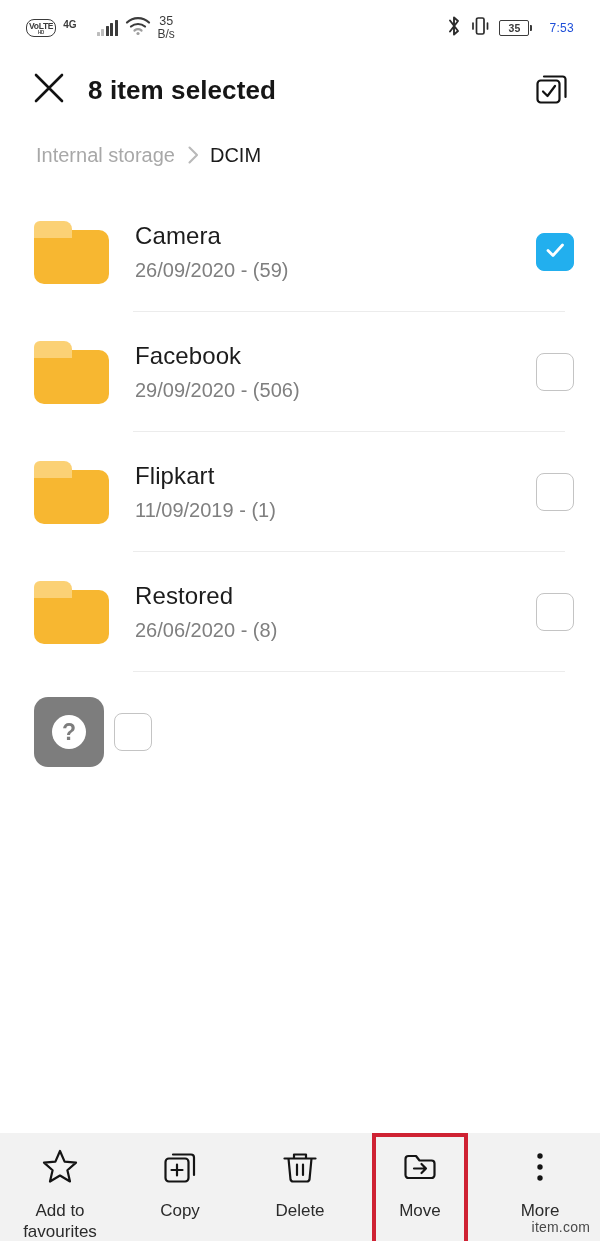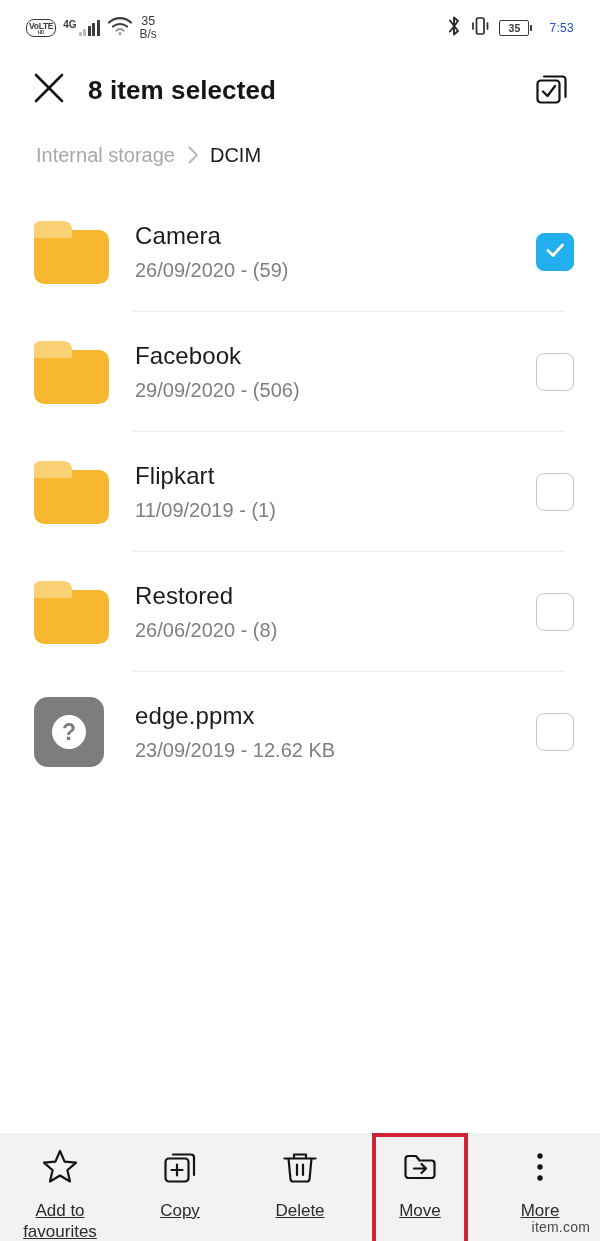--- a/index.html
+++ b/index.html
@@ -36,21 +36,21 @@
     font-size: 8px;
     font-weight: bold;
     line-height: 8px;
     padding: 1px 2px 0 2px;
     letter-spacing: -0.3px;
     display: flex; flex-direction: column; align-items: center;
     height: 18px; justify-content: center;
   }
   .volte-badge .v1 { font-size: 8.5px; }
   .volte-badge .v2 { font-size: 4.5px; line-height: 5px; letter-spacing: -0.2px; }
-  .net-group { display: flex; gap: 2px; }
+  .net-group { display: flex; gap: 20px; }
   .net-label { font-size: 10px; font-weight: bold; line-height: 10px; margin-bottom: 7px; }
   .bars { display: flex; align-items: flex-end; gap: 1.5px; height: 16px; }
   .bars i { width: 3px; background: #3b3b3b; display: block; border-radius: .5px; }
   .bars i:nth-child(1) { height: 4px; background: #bdbdbd; }
   .bars i:nth-child(2) { height: 7px; background: #bdbdbd; }
   .bars i:nth-child(3) { height: 10px; }
   .bars i:nth-child(4) { height: 13px; }
   .bars i:nth-child(5) { height: 16px; }
   .speed { display: flex; flex-direction: column; align-items: center; line-height: 13px; font-size: 12.5px; }
   .speed .unit { font-size: 12px; }
@@ -166,21 +166,21 @@
     background: #f2f2f2;
     display: flex; align-items: flex-start;
     padding-top: 14px;
   }
   .tool {
     flex: 1 1 0; position: relative;
     display: flex; flex-direction: column; align-items: center;
     gap: 9px; cursor: pointer; height: 94px;
   }
   .tool .tlabel {
-    font-size: 17px; color: #2b2b2b; text-align: center; line-height: 21px; text-decoration: underline;
+    font-size: 17px; color: #2b2b2b; text-align: center; line-height: 21px;
   }
   .tool.highlight::after {
     content: ""; position: absolute;
     left: 50%; transform: translateX(-50%);
     top: -14px; width: 88px; height: 110px;
     border: 4px solid #cf2233; background: transparent;
     pointer-events: none;
   }
   .watermark {
     position: absolute; right: 10px; bottom: 6px;
@@ -339,24 +339,20 @@
       <div class="checkbox"></div>
       <div class="divider"></div>
     </div>
 
     <div class="row">
       <div class="icon-wrap">
         <div class="unknown-icon">
           <div class="q">?</div>
         </div>
       </div>
-      <div class="meta">
-        <div class="name">edge.ppmx</div>
-        <div class="sub">23/09/2019 - 12.62 KB</div>
-      </div>
       <div class="checkbox"></div>
 
     </div>
 
   </div>
 
   <div class="toolbar">
 
     <div class="tool">
       <span>

